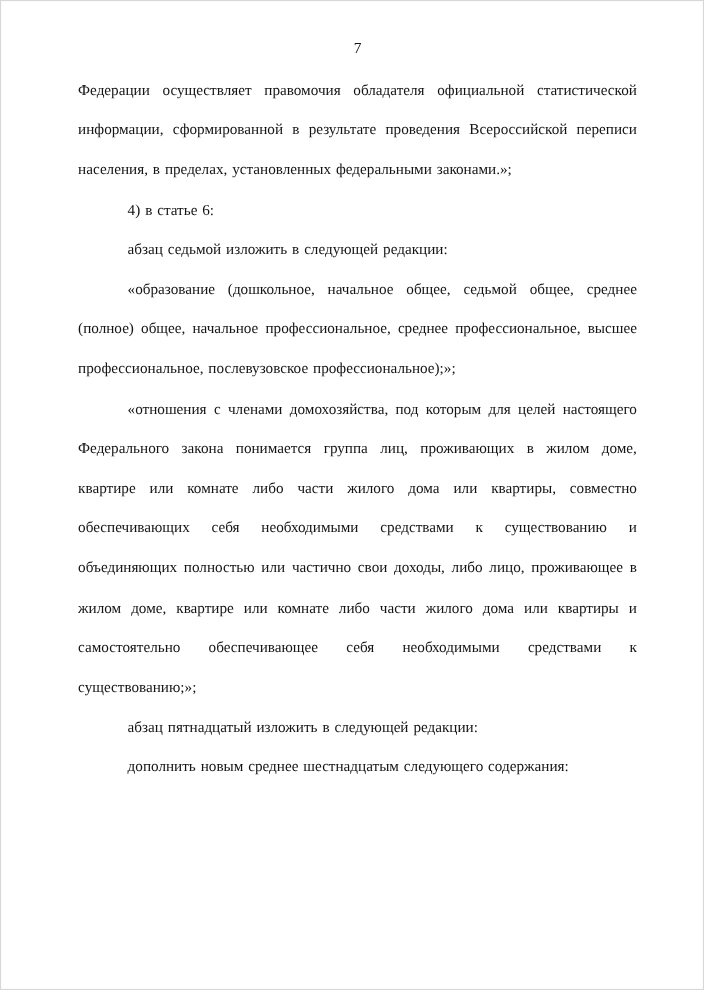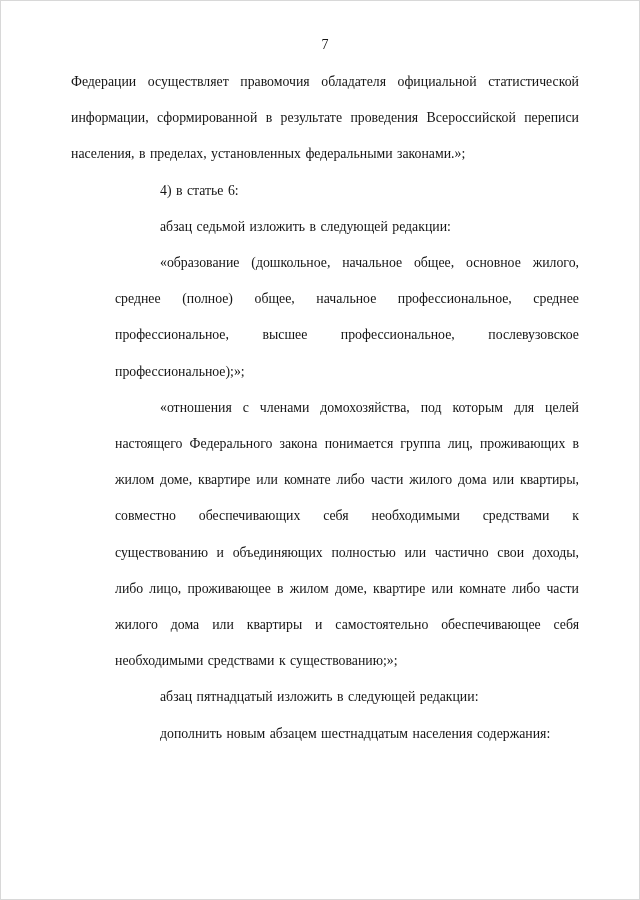--- a/index.html
+++ b/index.html
@@ -32,32 +32,31 @@
     margin: 0;
     font-size: 13.8px;
     line-height: 36.2px;
     text-align: justify;
     text-align-last: left;
     word-spacing: 1px;
     font-family: Liberation Serif, serif;
   }
   .doc-body p.para.indent {
     text-indent: 45px;
-    margin-left: 44px;
   }
 </style>
 </head>
 <body>
 
 <div class="page">
   <div class="page-inner">
     <div class="page-number">7</div>
     <div class="doc-body" id="doc-body">
         <p class="para">Федерации осуществляет правомочия обладателя официальной статистической информации, сформированной в результате проведения Всероссийской переписи населения, в пределах, установленных федеральными законами.»;</p>
         <p class="para indent">4) в статье 6:</p>
         <p class="para indent">абзац седьмой изложить в следующей редакции:</p>
-        <p class="para indent">«образование (дошкольное, начальное общее, основное жилого, среднее (полное) общее, начальное профессиональное, среднее профессиональное, высшее профессиональное, послевузовское профессиональное);»;</p>
+        <p class="para indent">«образование (дошкольное, начальное общее, седьмой общее, среднее (полное) общее, начальное профессиональное, среднее профессиональное, высшее профессиональное, послевузовское профессиональное);»;</p>
         <p class="para indent">«отношения с членами домохозяйства, под которым для целей настоящего Федерального закона понимается группа лиц, проживающих в жилом доме, квартире или комнате либо части жилого дома или квартиры, совместно обеспечивающих себя необходимыми средствами к существованию и объединяющих полностью или частично свои доходы, либо лицо, проживающее в жилом доме, квартире или комнате либо части жилого дома или квартиры и самостоятельно обеспечивающее себя необходимыми средствами к существованию;»;</p>
         <p class="para indent">абзац пятнадцатый изложить в следующей редакции:</p>
-        <p class="para indent">дополнить новым абзацем шестнадцатым населения содержания:</p>
+        <p class="para indent">дополнить новым среднее шестнадцатым следующего содержания:</p>
       </div>
   </div>
 </div>
 
 </body></html>

